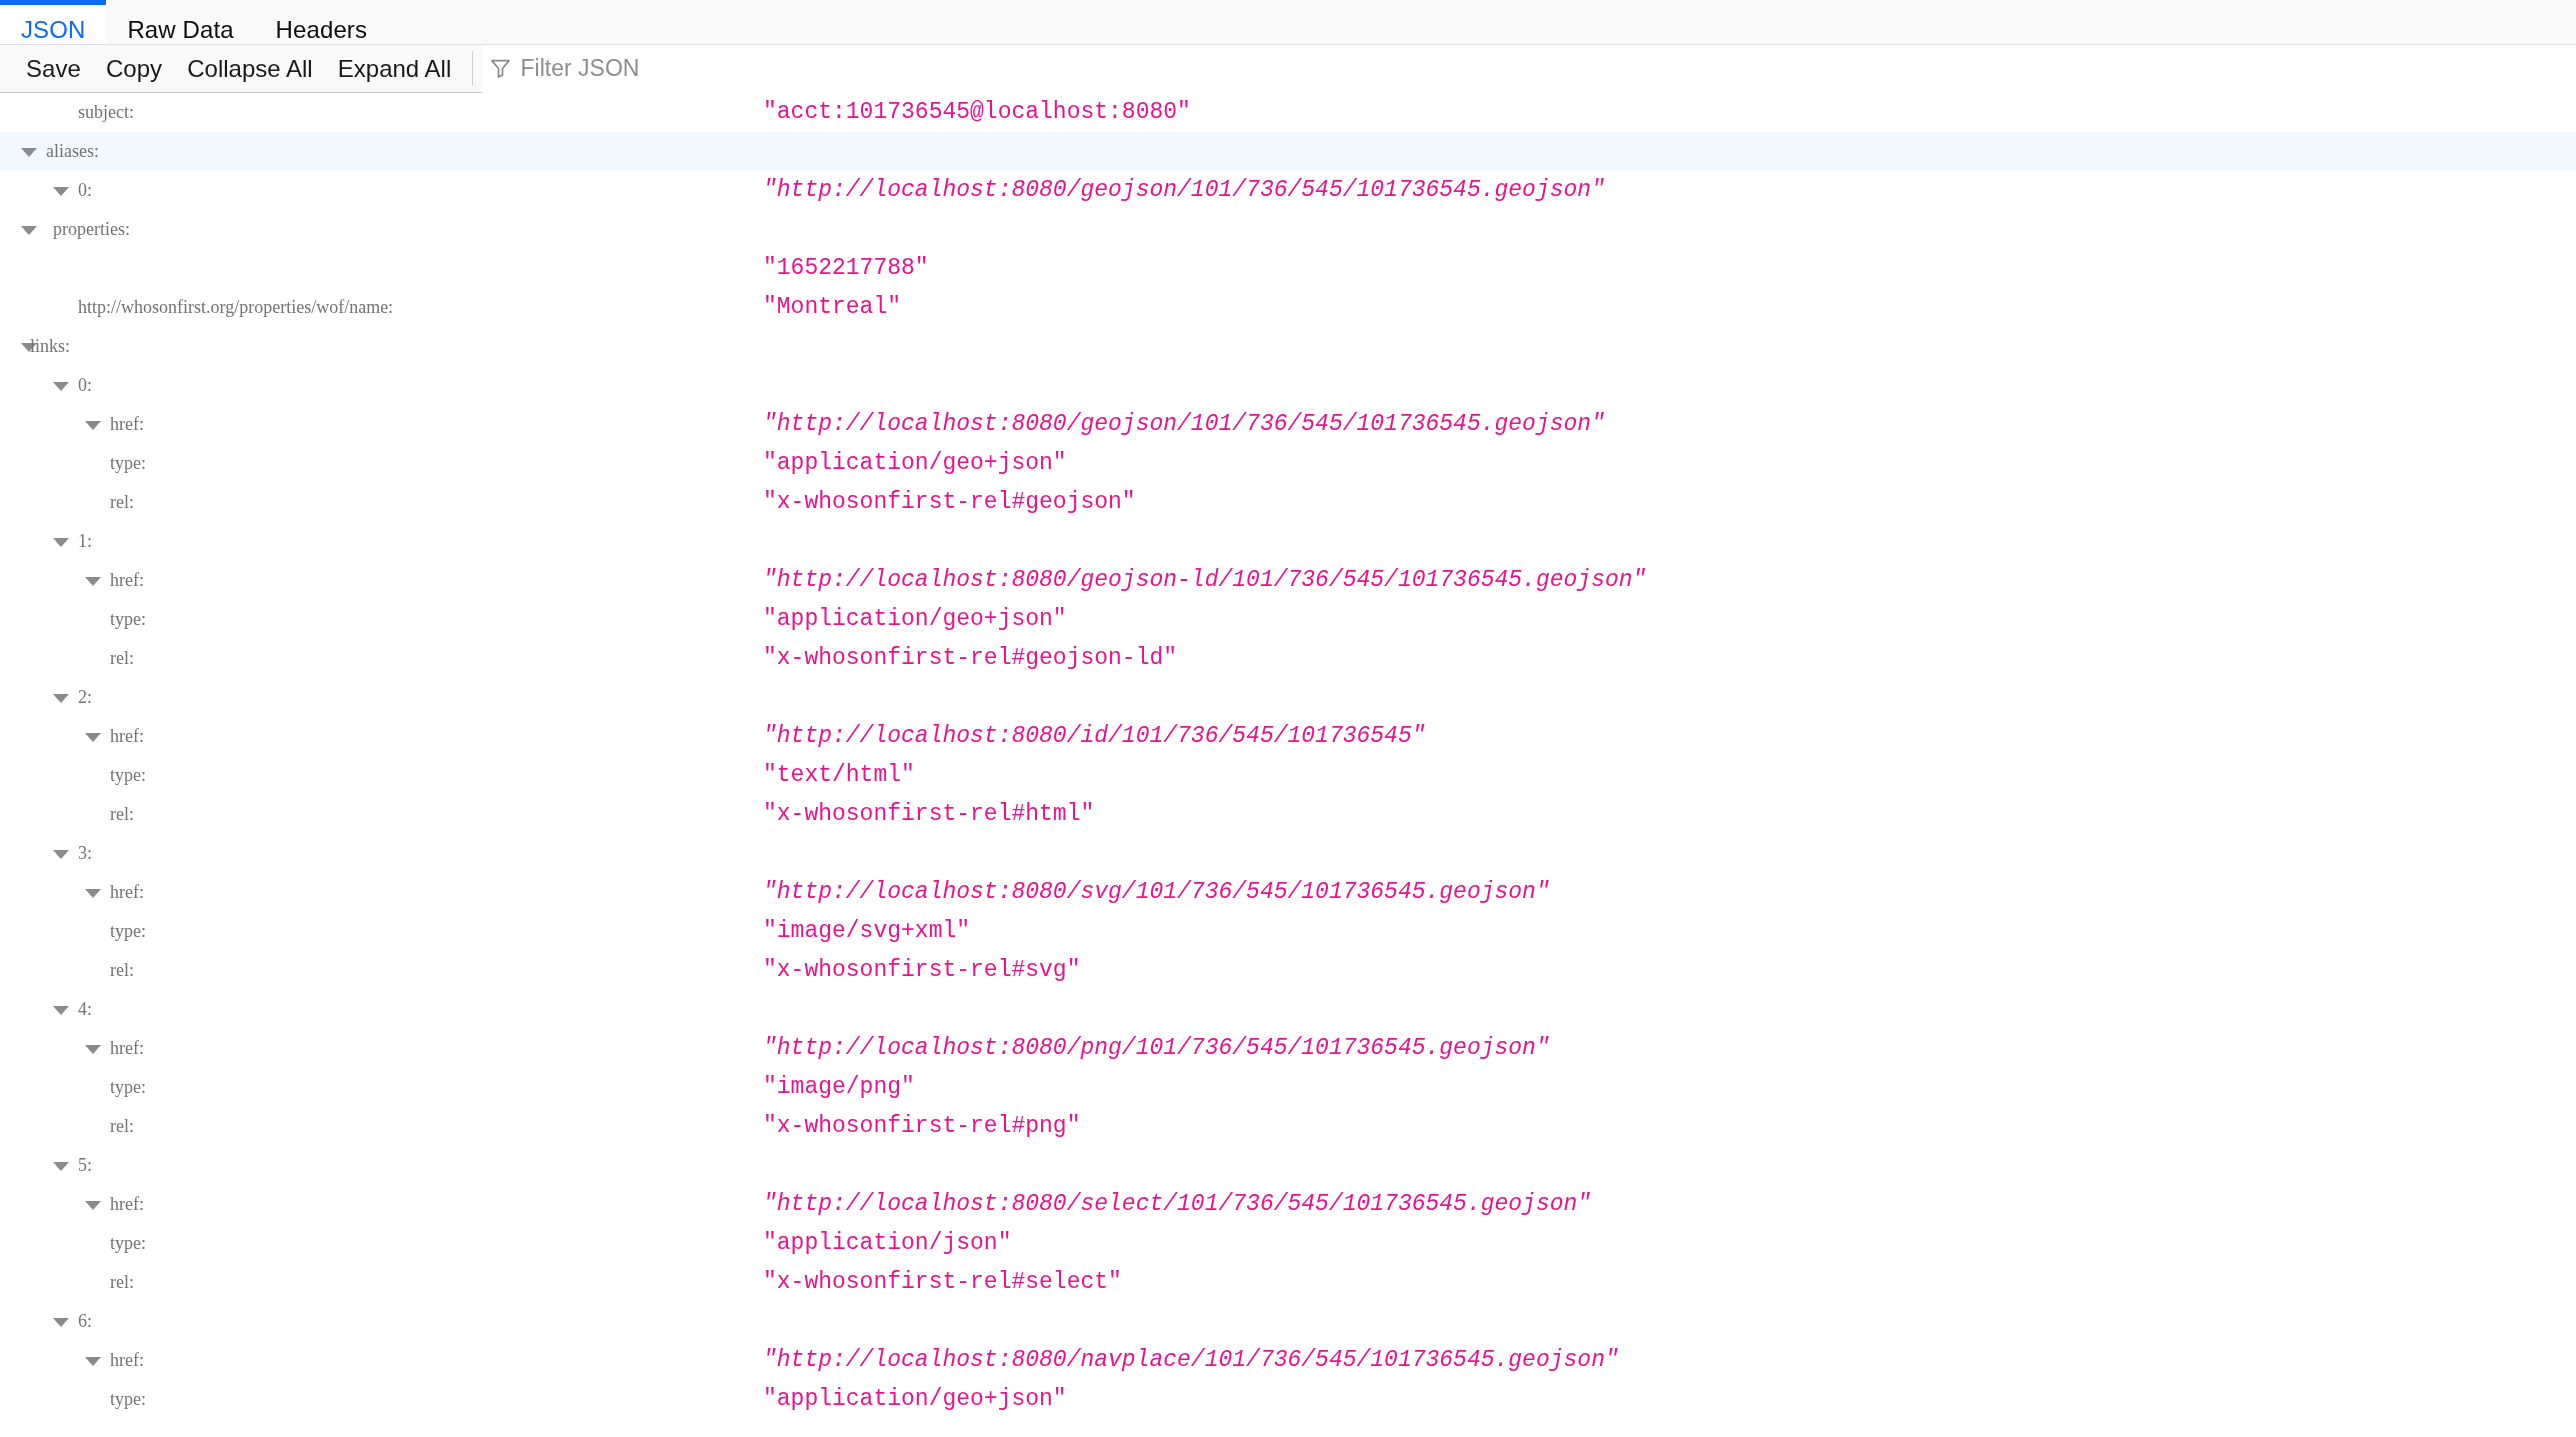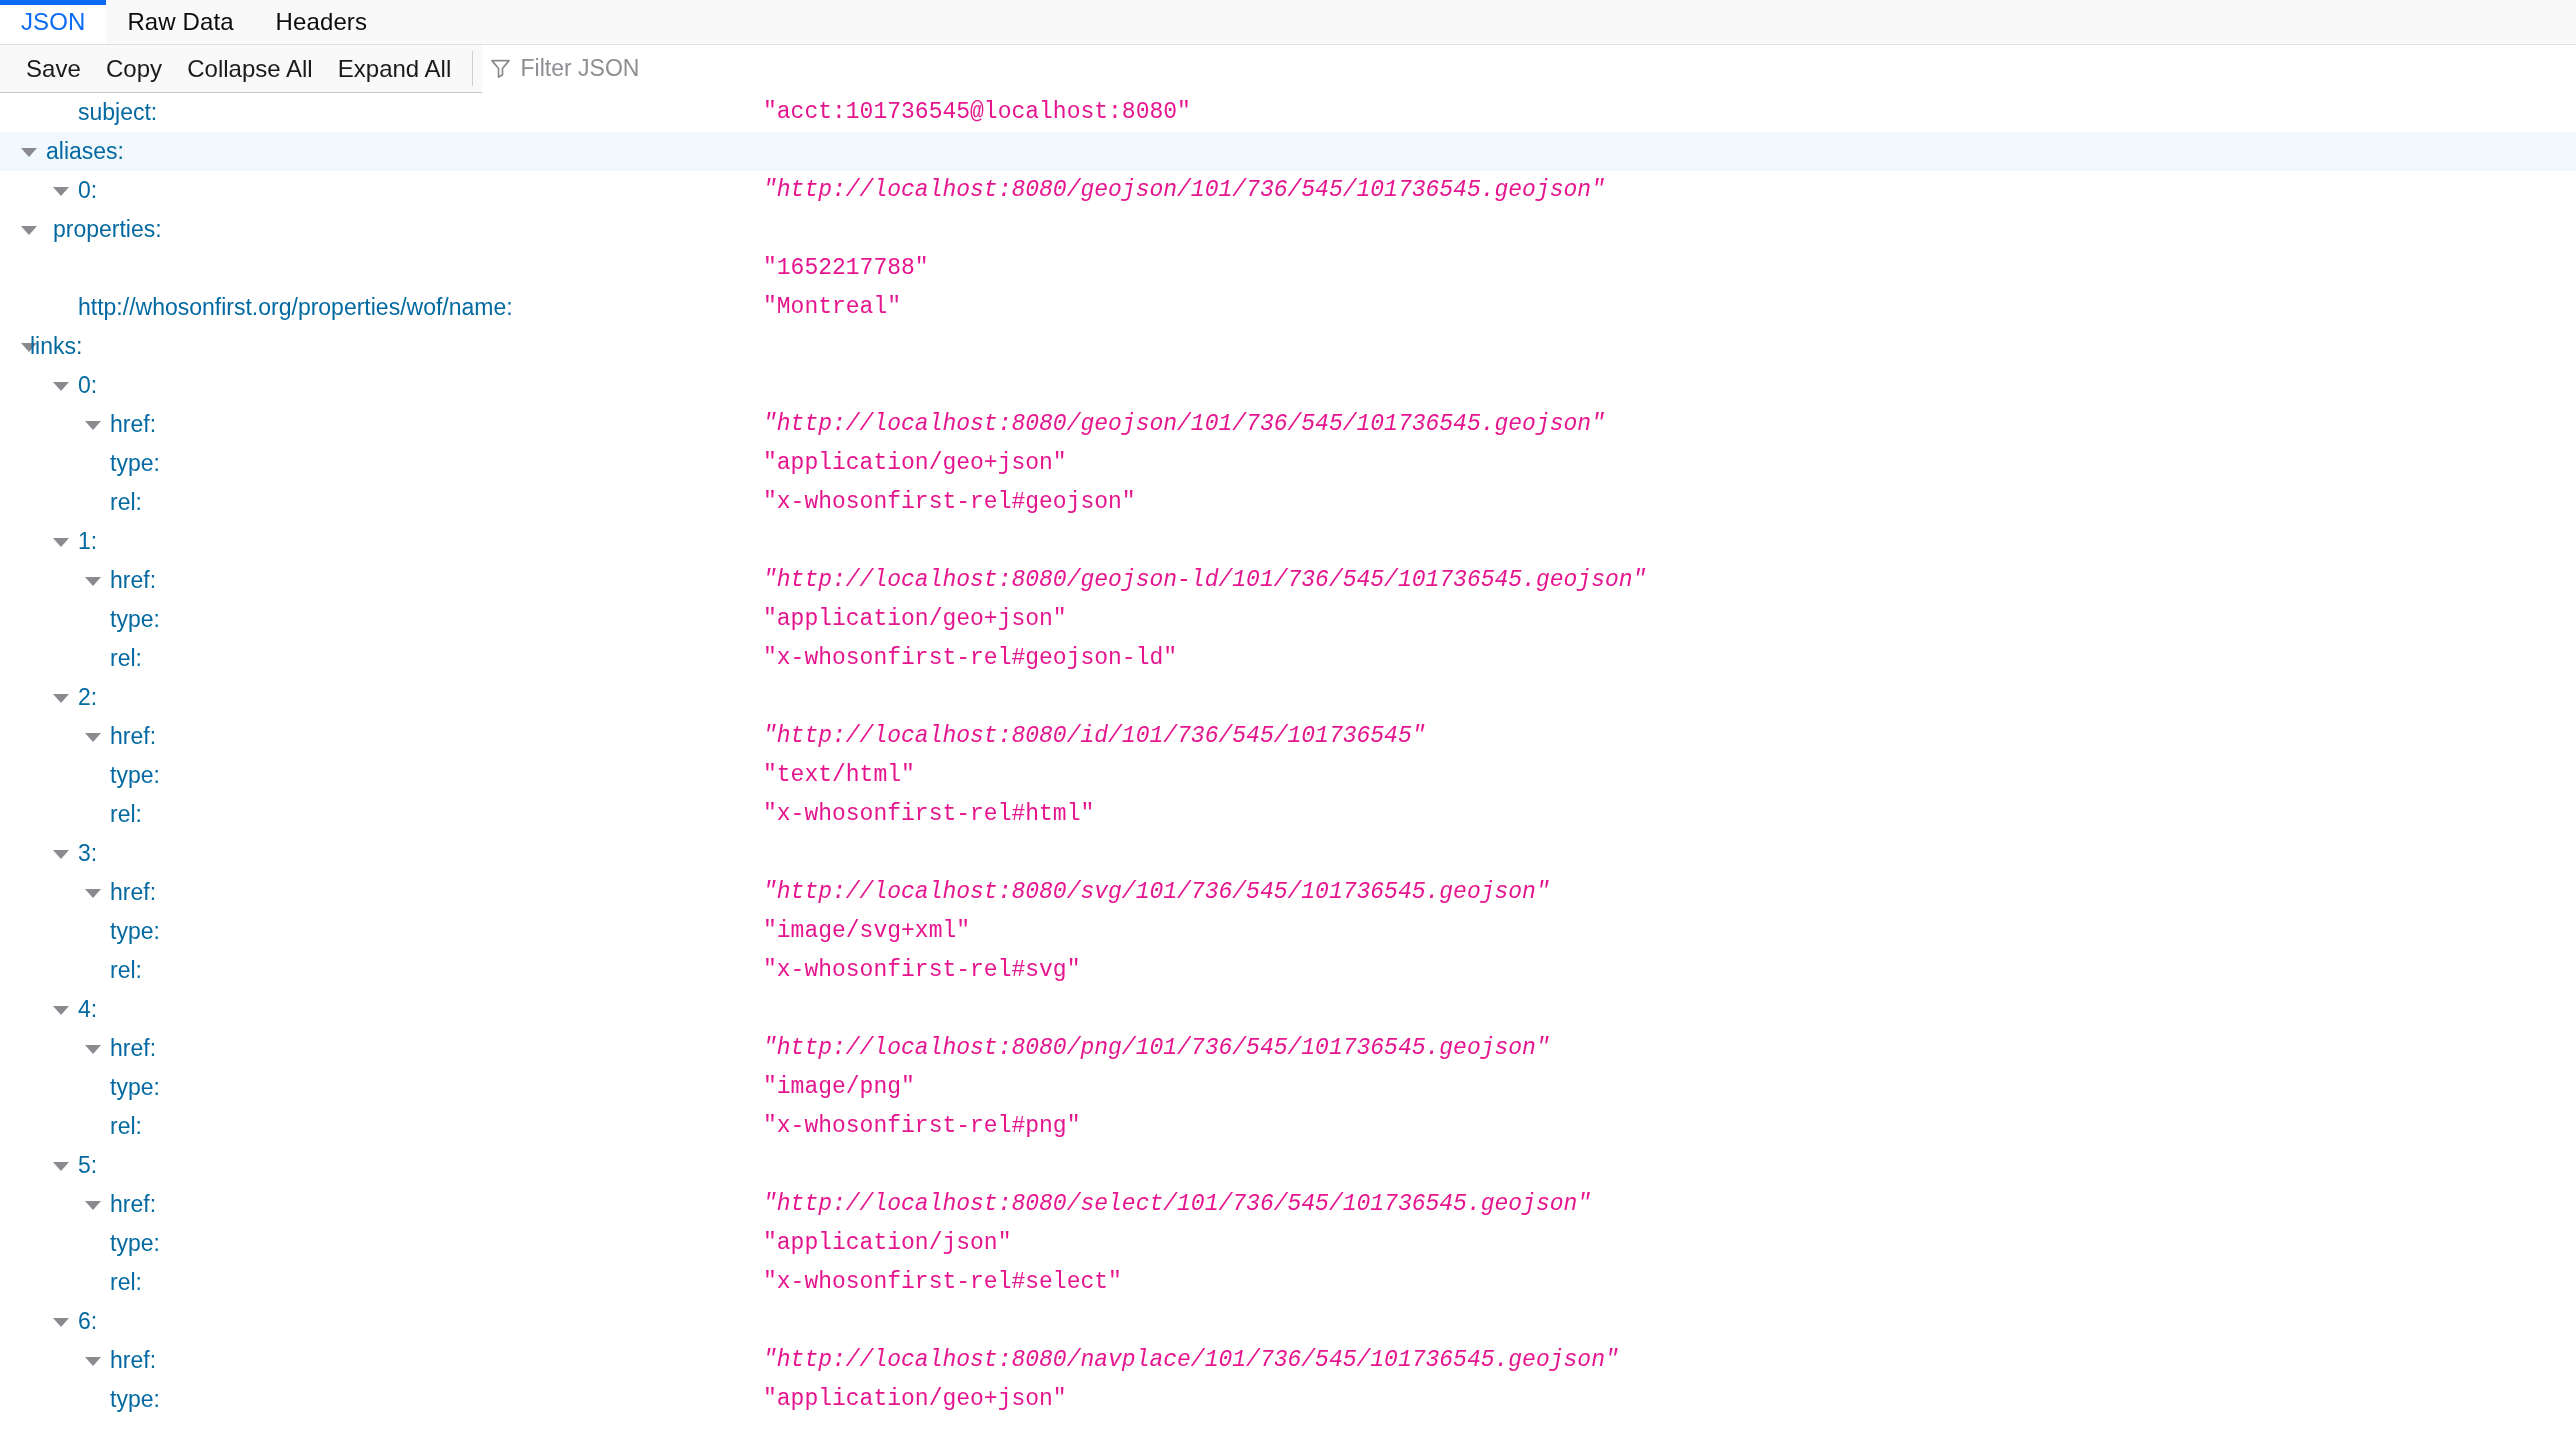--- a/index.html
+++ b/index.html
@@ -19,21 +19,21 @@
   .tabbar {
     display: flex;
     align-items: stretch;
     height: 45px;
     background: #f9f9fa;
     border-bottom: 1px solid #e0e0e2;
   }
   .tab {
     position: relative;
     display: flex;
-    align-items: center;
+    align-items: flex-end;
     padding: 0 21px;
     font-size: 24px;
     color: #0c0c0d;
     cursor: pointer;
     background: transparent;
     border: none;
     font-family: "Liberation Sans", sans-serif;
     letter-spacing: 0.1px;
   }
   .tab.active {
@@ -122,23 +122,23 @@
     position: absolute;
     width: 0; height: 0;
     border-left: 8.7px solid transparent;
     border-right: 8.7px solid transparent;
     border-top: 9.7px solid #8a8a8f;
     top: 15.5px;
     cursor: pointer;
   }
   .key {
     position: absolute;
-    color: #0369a1;
-    font-family: Liberation Sans, sans-serif;
-    font-size: 23px;
+    color: #737373;
+    font-family: Liberation Serif, serif;
+    font-size: 18px;
     top: 0;
     line-height: 39px;
   }
   .val {
     position: absolute;
     left: 763px;
     top: 0;
     line-height: 39px;
     color: #e5158f;
     font-family: "Liberation Mono", monospace;

